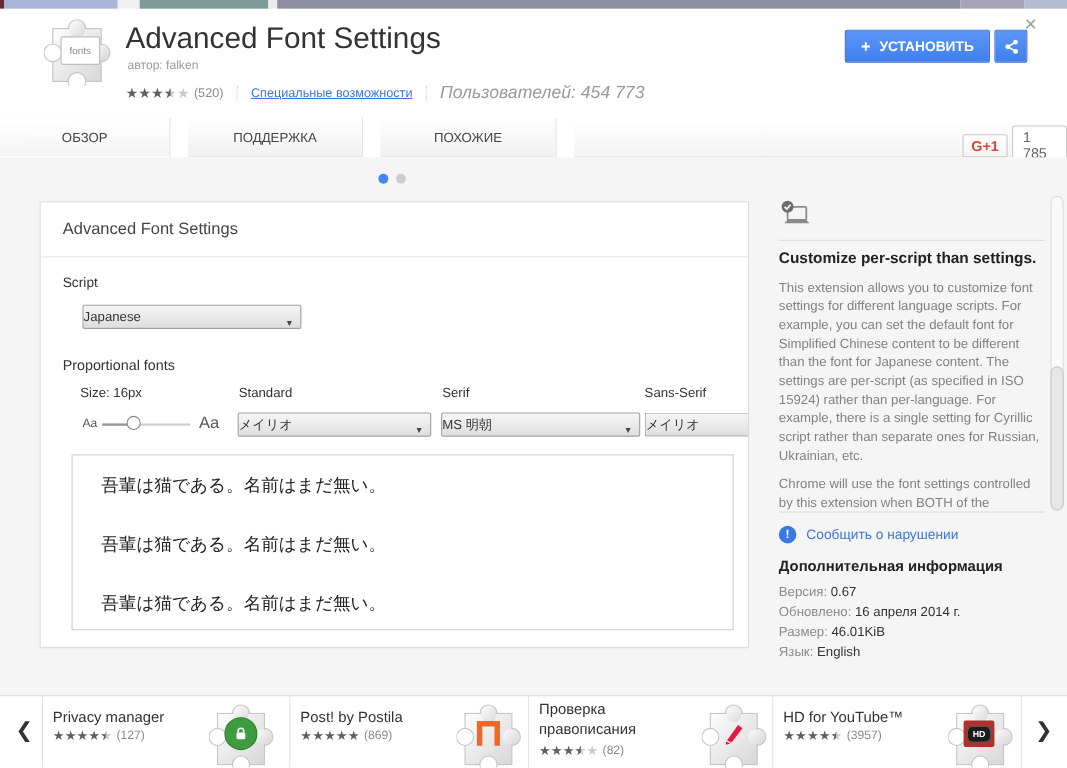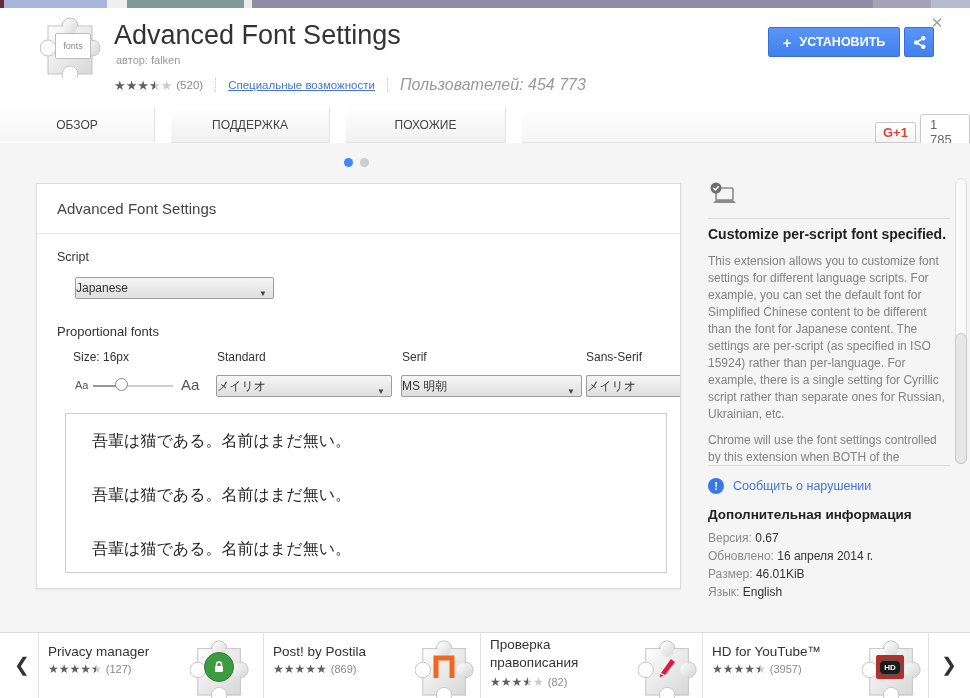--- a/index.html
+++ b/index.html
@@ -241,21 +241,21 @@
   <div class="sidebar">
     <div class="compat-row">
       <svg width="30" height="26" viewBox="0 0 30 26">
         <rect x="8" y="6" width="17" height="12" rx="1" fill="none" stroke="#8a8a8a" stroke-width="1.6"></rect>
         <path d="M5 21 L28 21 L25 18 L8 18 Z" fill="#8a8a8a"></path>
         <circle cx="8" cy="6" r="5.5" fill="#6f6f6f"></circle>
         <path d="M5.3 6 L7.3 8 L10.7 4.2" fill="none" stroke="#fff" stroke-width="1.5"></path>
       </svg>
     </div>
     <div class="sb-hr" style="top:43px"></div>
-    <div class="sb-tagline">Customize per-script font specified.</div>
+    <div class="sb-tagline">Customize per-script than settings.</div>
     <div class="sb-desc">
       <p>This extension allows you to customize font settings for different language scripts. For example, you can set the default font for Simplified Chinese content to be different than the font for Japanese content. The settings are per-script (as specified in ISO 15924) rather than per-language. For example, there is a single setting for Cyrillic script rather than separate ones for Russian, Ukrainian, etc.</p>
       <p>Chrome will use the font settings controlled by this extension when BOTH of the following are true:</p>
     </div>
     <div class="sb-hr" style="top:290px"></div>
     <div class="report-row">
       <span class="alert-circle">!</span>
       <span class="report-text">Сообщить о нарушении</span>
     </div>
     <div class="sb-info-heading">Дополнительная информация</div>

